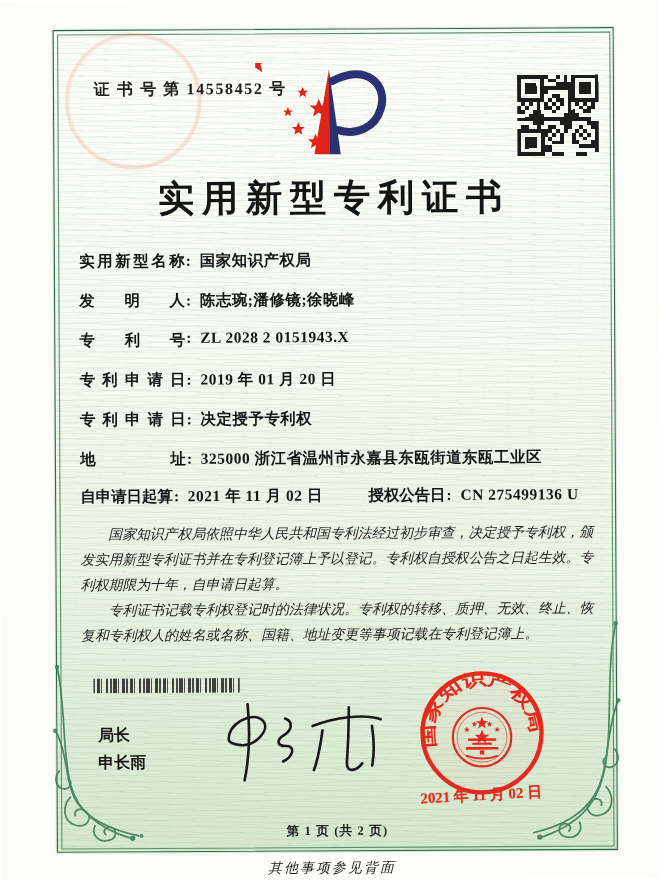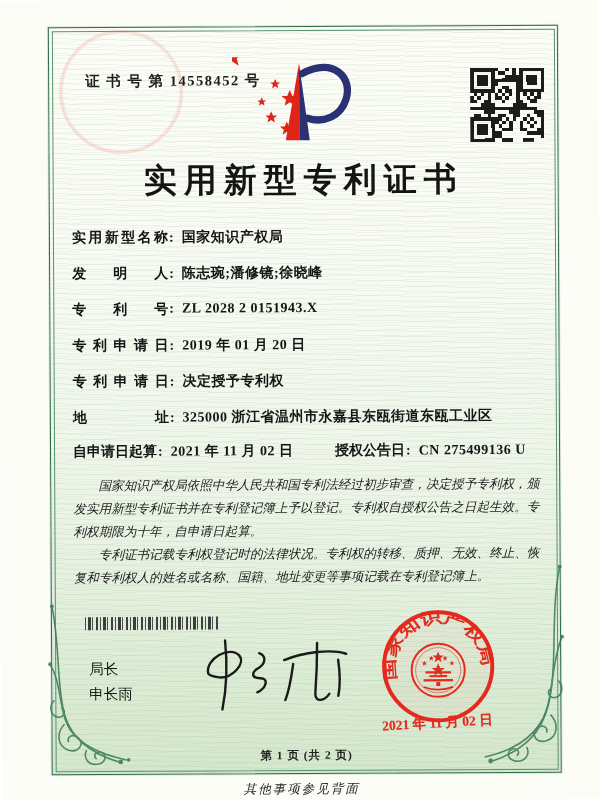--- a/index.html
+++ b/index.html
@@ -65,21 +65,21 @@
   .barcode{
     position:absolute;left:33px;top:589px;width:133px;height:13px;
     background:repeating-linear-gradient(90deg,
       #2c2c2c 0 1.5px,transparent 1.5px 3px,
       #1f1f1f 3px 6px,transparent 6px 7px,
       #333 7px 8px,transparent 8px 11px,
       #222 11px 13.5px,transparent 13.5px 15px);
     opacity:.85;
   }
   
-  .duty{position:absolute;left:37px;top:629px;font-size:14.5px;font-weight:400;
+  .duty{position:absolute;left:37px;top:629px;font-size:14.5px;font-weight:700;
         color:#161616;line-height:25px;font-family:"Liberation Sans","DejaVu Sans",sans-serif;}
   .sig{position:absolute;left:140px;top:606px;width:170px;height:90px;}
   
   .seal{position:absolute;left:327px;top:581px;width:118px;height:118px;}
   .seal-date{
     position:absolute;left:305px;top:688px;width:160px;text-align:center;
     color:#e42a1d;font-size:13.5px;font-weight:700;transform:rotate(-3deg);
     text-shadow:0 0 1px rgba(228,42,29,.4);white-space:nowrap;
   }
   .pagenum{

